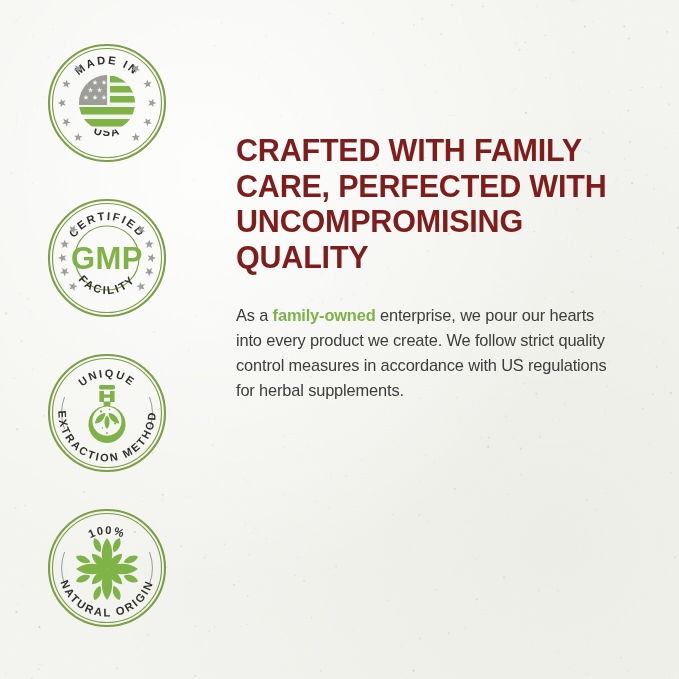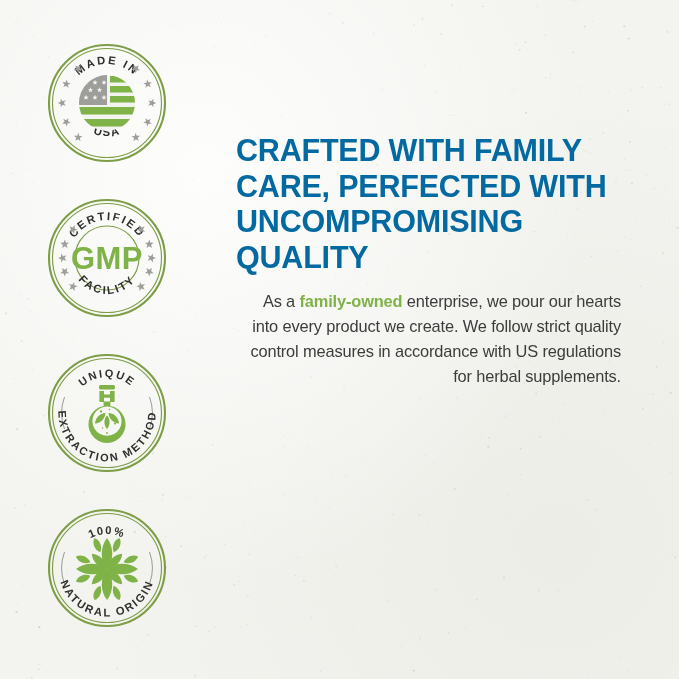--- a/index.html
+++ b/index.html
@@ -63,41 +63,41 @@
   .badge svg { display: block; width: 124px; height: 124px; }
 
   #text-column {
     flex: 1 1 auto;
     padding: 133px 58px 0 23px;
     box-sizing: border-box;
   }
 
   
   #headline {
-    margin: 0 0 13px 0;
-    color: #0369a1;
+    margin: 0 0 27px 0;
+    color: #7f1d1d;
     font-family: "Liberation Sans", sans-serif;
     font-weight: 700;
     font-size: 30.5px;
     line-height: 1.17;
     letter-spacing: -0.2px;
     text-transform: uppercase;
   }
 
   
   .paragraph {
     margin: 0 0 21px 0;
     color: #3c3c3c;
     font-family: "Liberation Sans", sans-serif;
     font-weight: 400;
     font-size: 16.4px;
     line-height: 1.52;
     letter-spacing: -0.15px;
   }
-  .paragraph:last-child { margin-bottom: 0; text-align: right; }
+  .paragraph:last-child { margin-bottom: 0; }
   .hl {
     color: #7fb247;
     font-weight: 700;
   }
 
   
   .ring-outer { fill: none; stroke: #7d9e46; stroke-width: 2.1; }
   .ring-inner { fill: none; stroke: #7d9e46; stroke-width: 1.15; }
   .ring-hair  { fill: none; stroke: #9a9a96; stroke-width: 1; }
   .arc-text   { fill: #2f2f2f; font-family: "Liberation Sans", sans-serif; font-weight: 700; }

